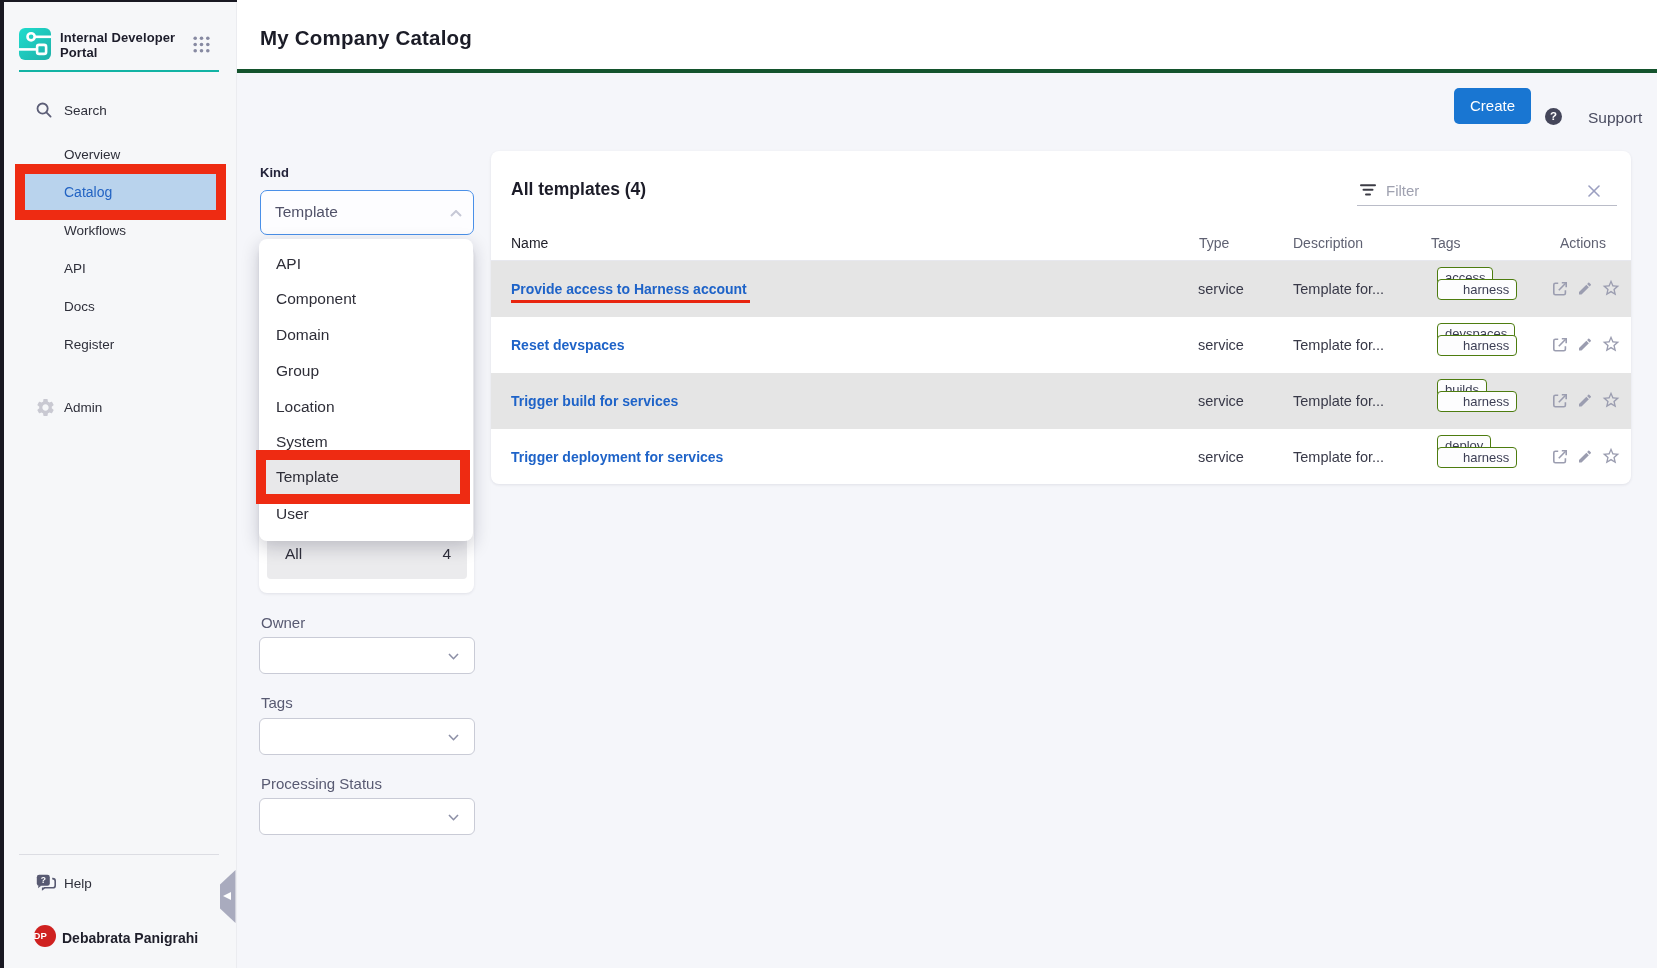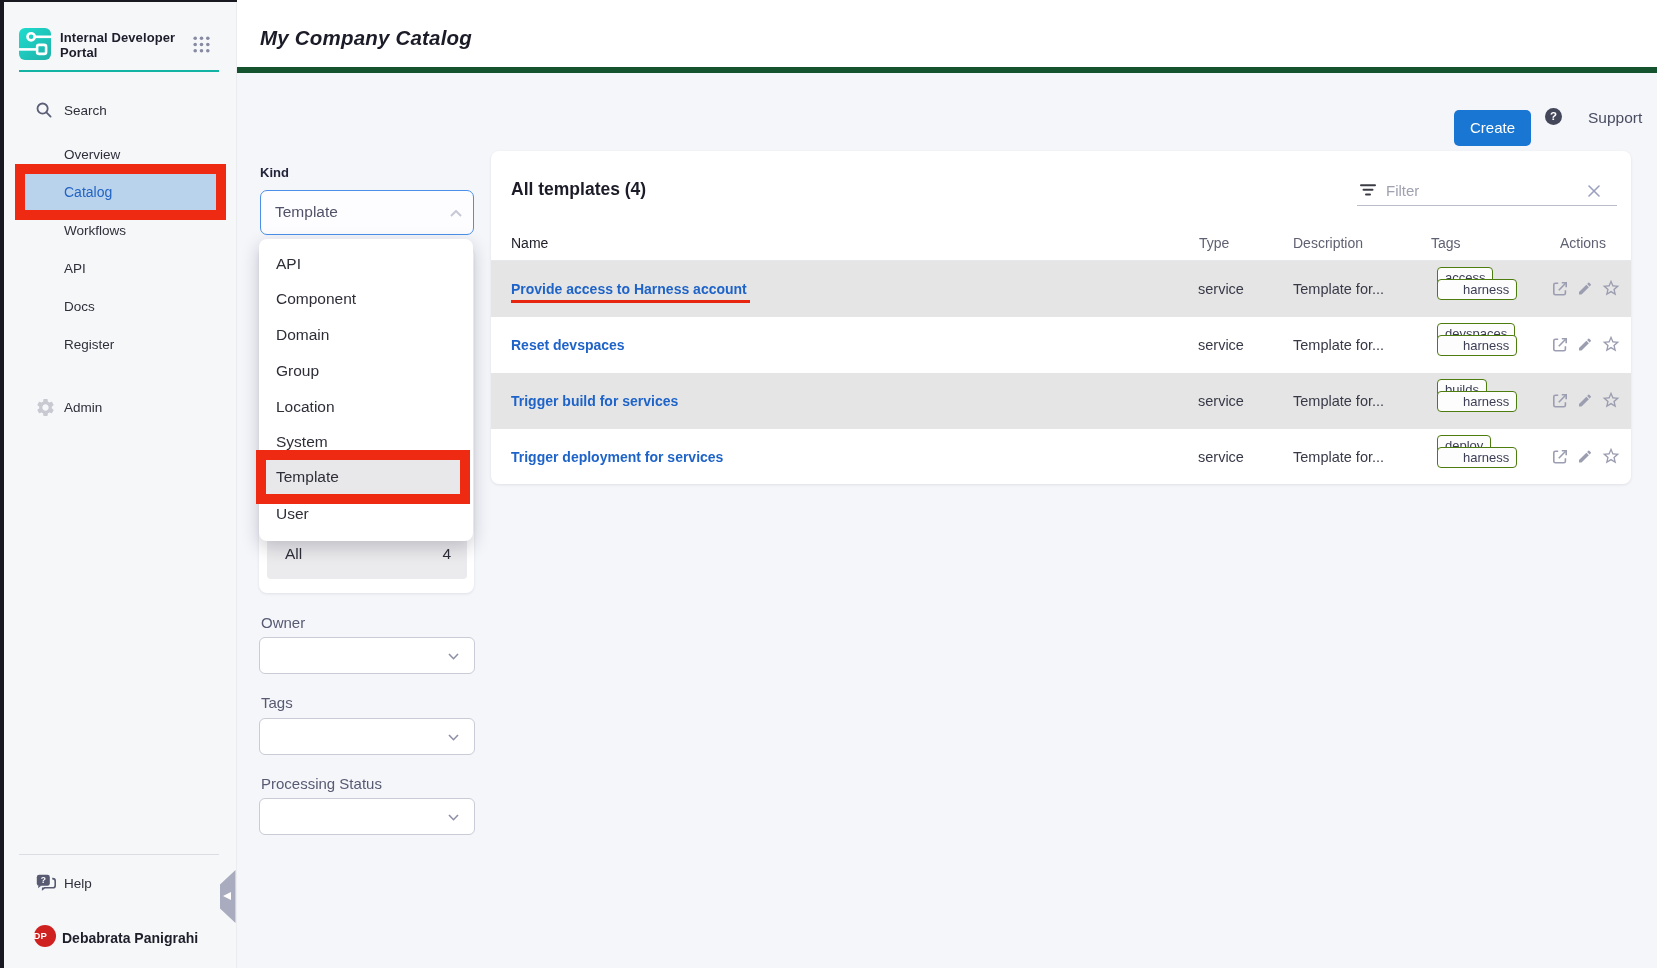--- a/index.html
+++ b/index.html
@@ -31,25 +31,25 @@
   #nav-admin { left:64px; top:400px; }
   #botline { left:19px; top:854px; width:200px; height:1px; background:#dcdde3; }
   #help-ic { left:36px; top:874px; }
   #nav-help { left:64px; top:875.5px; }
   #tab { left:220px; top:870px; width:15.5px; height:53px; background:#a9abbe; clip-path:polygon(100% 0, 100% 100%, 0 72.6%, 0 27.4%); }
   #tab-tri { left:222.5px; top:892px; width:0; height:0; border-top:4.7px solid transparent; border-bottom:4.7px solid transparent; border-right:8px solid #ffffff; }
   #avatar { left:33.5px; top:925px; width:22px; height:22px; border-radius:50%; background:#cf2120; color:#fff; font-size:9.5px; font-weight:700; text-align:left; line-height:22px; letter-spacing:.2px; }
   #username { left:62px; top:929.5px; font-size:14px; font-weight:700; color:#1e1e2a; }
 
   
-  #header { left:237px; top:0; width:1420px; height:73px; background:#ffffff; border-bottom:6px solid #14532d;font-style:italic; }
+  #header { left:237px; top:0; width:1420px; height:73px; background:#ffffff; border-bottom:4px solid #14532d; }
   #title { position:absolute; left:23px; top:26px; font-size:20.5px; font-weight:700; color:#1b1c27; letter-spacing:.2px; }
 
   
-  #create { left:1454px; top:110px; width:77px; height:36px; background:#1976d2; border-radius:5px; color:#fff; font-size:15px; text-align:center; line-height:36px; }
+  #create { left:1454px; top:88px; width:77px; height:36px; background:#1976d2; border-radius:5px; color:#fff; font-size:15px; text-align:center; line-height:36px; }
   #sup-ic { left:1545px; top:108px; width:17px; height:17px; border-radius:50%; background:#44465a; color:#fff; font-size:11.5px; font-weight:700; text-align:center; line-height:17px; }
   #sup-tx { left:1572px; top:108.5px; font-size:15.5px; color:#4a4c60;margin-left:16px; }
 
   
   #kind-lb { left:260px; top:165px; font-size:13px; font-weight:700; color:#23233a; }
   #facet-card { left:259px; top:247px; width:215px; height:346px; background:#fff; border-radius:8px; box-shadow:0 1px 3px rgba(40,40,70,.10); }
   #kind-sel { left:260px; top:190px; width:214px; height:45px; background:#fdfdff; border:1.5px solid #4a90e8; border-radius:7px; }
   #kind-sel span { position:absolute; left:14px; top:12px; font-size:15.5px; color:#515269; }
   #kind-chev { position:absolute; right:11px; top:19px; }
   #all-box { left:267px; top:532px; width:200px; height:47px; background:#ebebed; border-radius:4px; }

